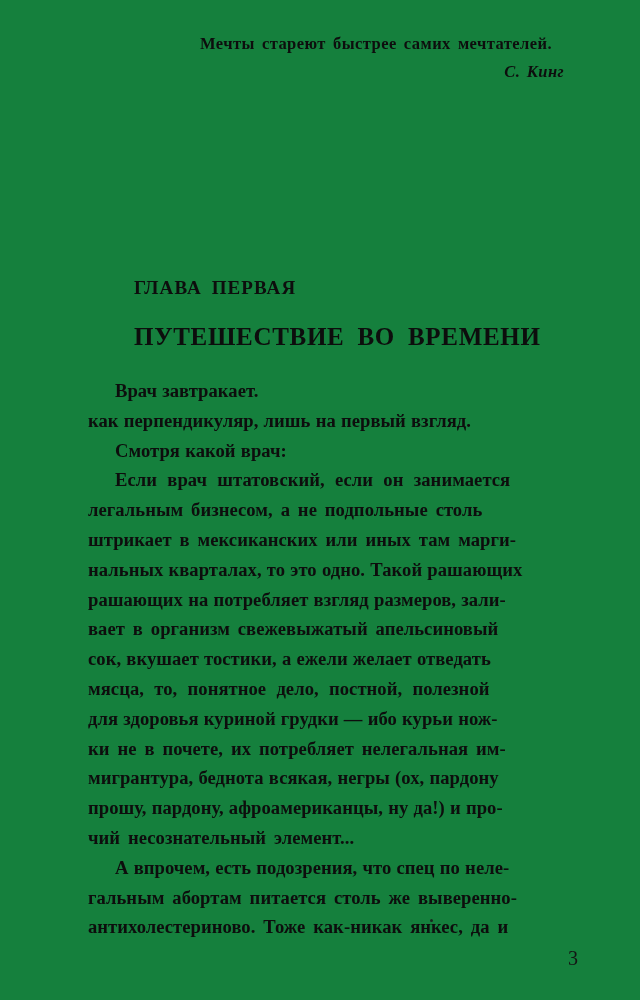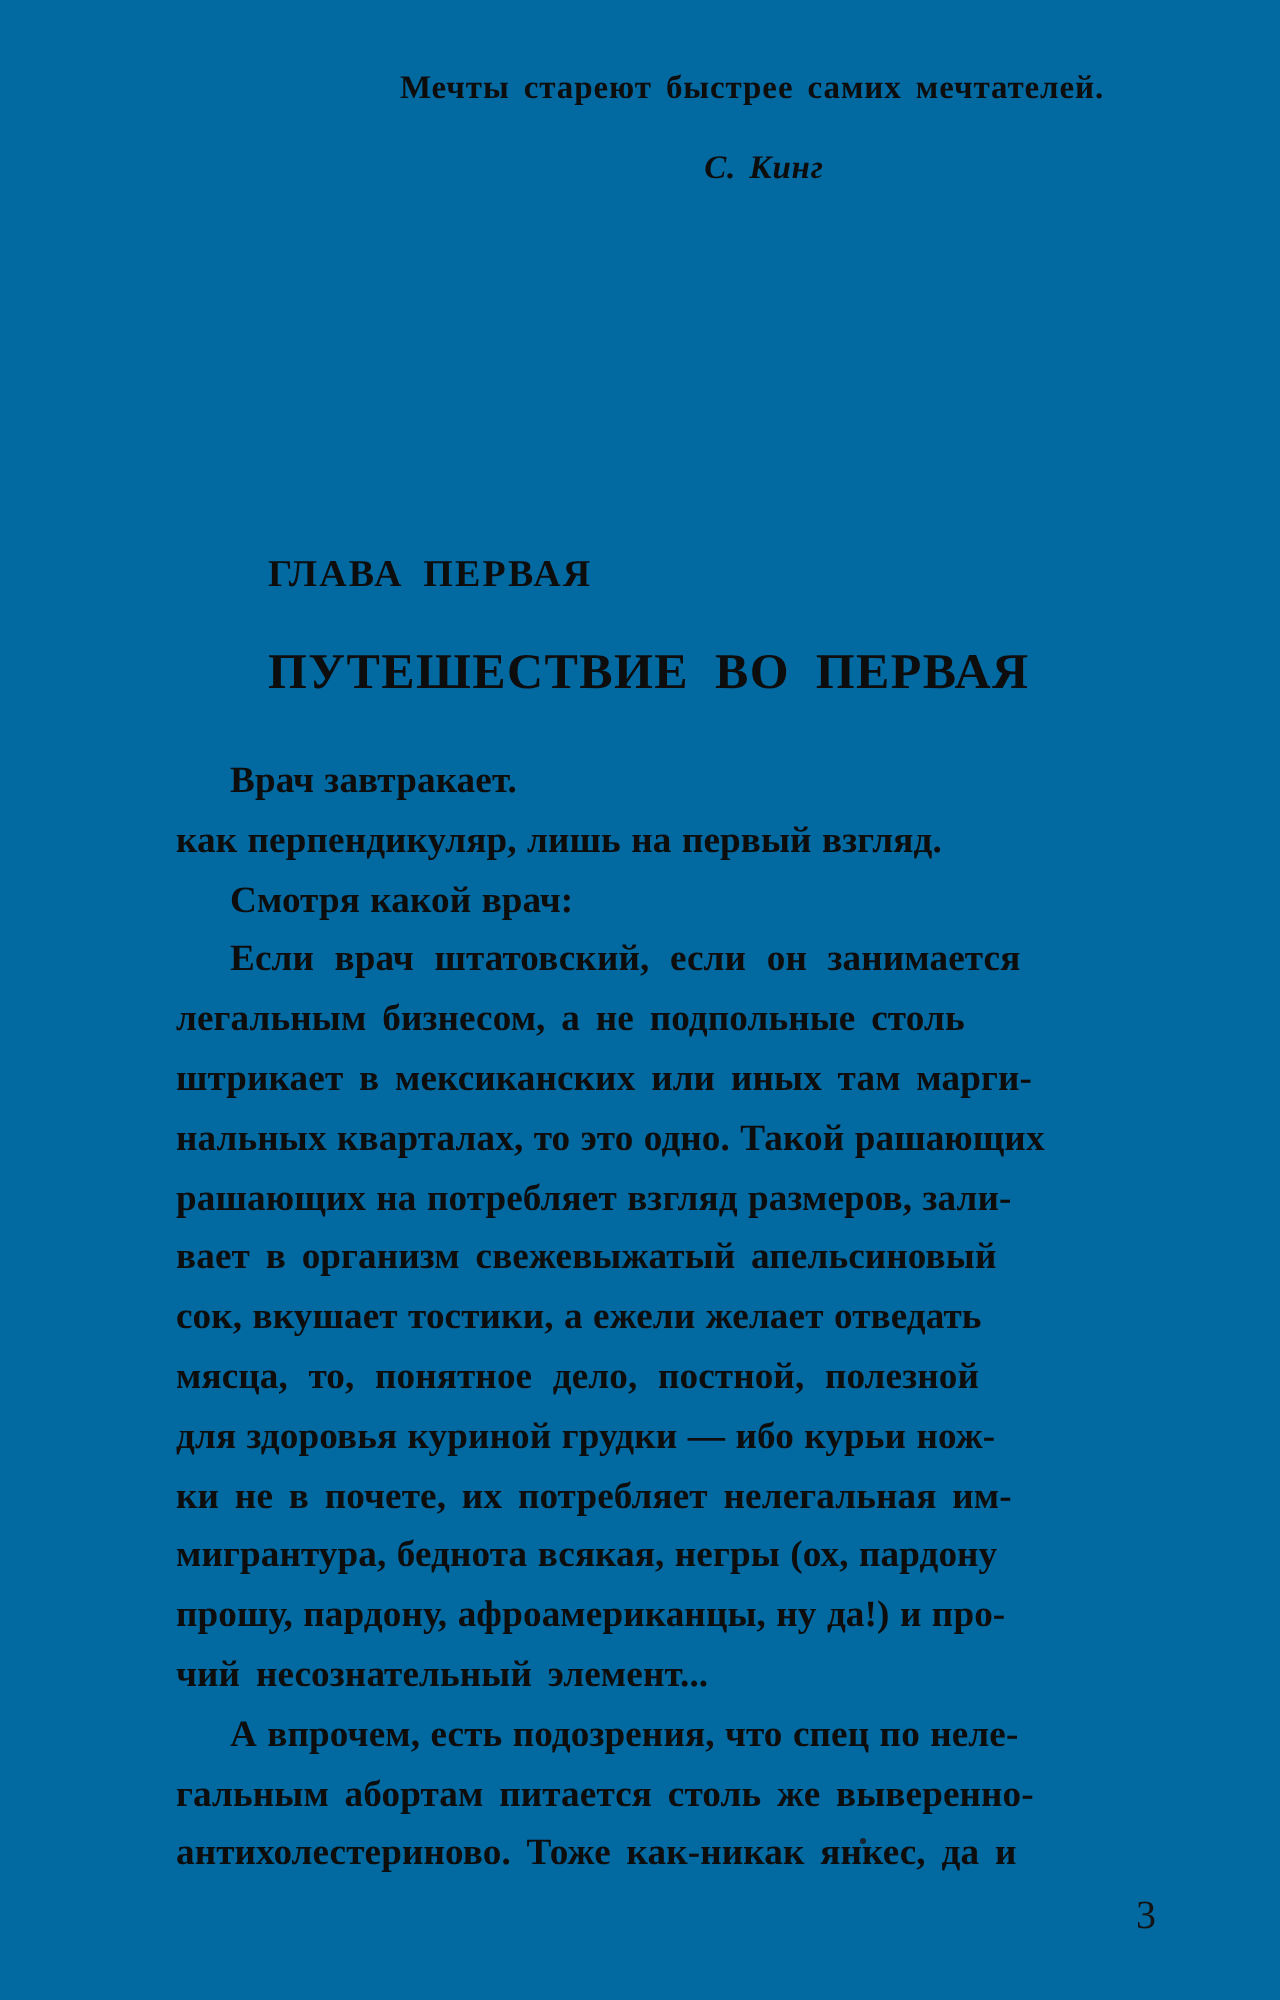--- a/index.html
+++ b/index.html
@@ -17,21 +17,21 @@
     font-family: "Liberation Serif", "DejaVu Serif", serif;
     color: #0d0d0d;
     -webkit-font-smoothing: antialiased;
   }
 
   .page {
     position: absolute;
     inset: 0;
     width: 640px;
     height: 1000px;
-    background: #0369a1;
+    background: #15803d;
   }
 
   
   .epigraph {
     position: absolute;
     left: 200px;
     top: 34px;
     width: 364px;
   }
 
@@ -40,28 +40,28 @@
     font-size: 16.5px;
     font-weight: 700;
     letter-spacing: 0.45px;
     word-spacing: 2.5px;
     line-height: 1.25;
     text-align: left;
     white-space: nowrap;
   }
 
   .epigraph-attribution {
-    margin-top: 19px;
+    margin-top: 7px;
     font-family: "Liberation Serif", "DejaVu Serif", serif;
     font-size: 16.5px;
     font-weight: 700;
     font-style: italic;
     letter-spacing: 0.4px;
     word-spacing: 2px;
-    text-align: center;
+    text-align: right;
   }
 
   
   .chapter-block {
     position: absolute;
     left: 134px;
     top: 278px;
     width: 420px;
   }
 
@@ -155,21 +155,21 @@
 
 <div class="page">
 
   <div class="epigraph">
     <div class="epigraph-quote">Мечты стареют быстрее самих мечтателей.</div>
     <div class="epigraph-attribution">С. Кинг</div>
   </div>
 
   <div class="chapter-block">
     <div class="chapter-label">ГЛАВА ПЕРВАЯ</div>
-    <div class="chapter-title">ПУТЕШЕСТВИЕ ВО ПЕРВАЯ</div>
+    <div class="chapter-title">ПУТЕШЕСТВИЕ ВО ВРЕМЕНИ</div>
   </div>
 
   <div class="body-text">
 
     <p class="para">
       <span class="line j"><span class="indent"></span><span>Врач завтракает.</span></span>
     </p>
 
     <p class="para">
       <span class="line j"><span>как перпендикуляр, лишь на первый взгляд.</span></span>

